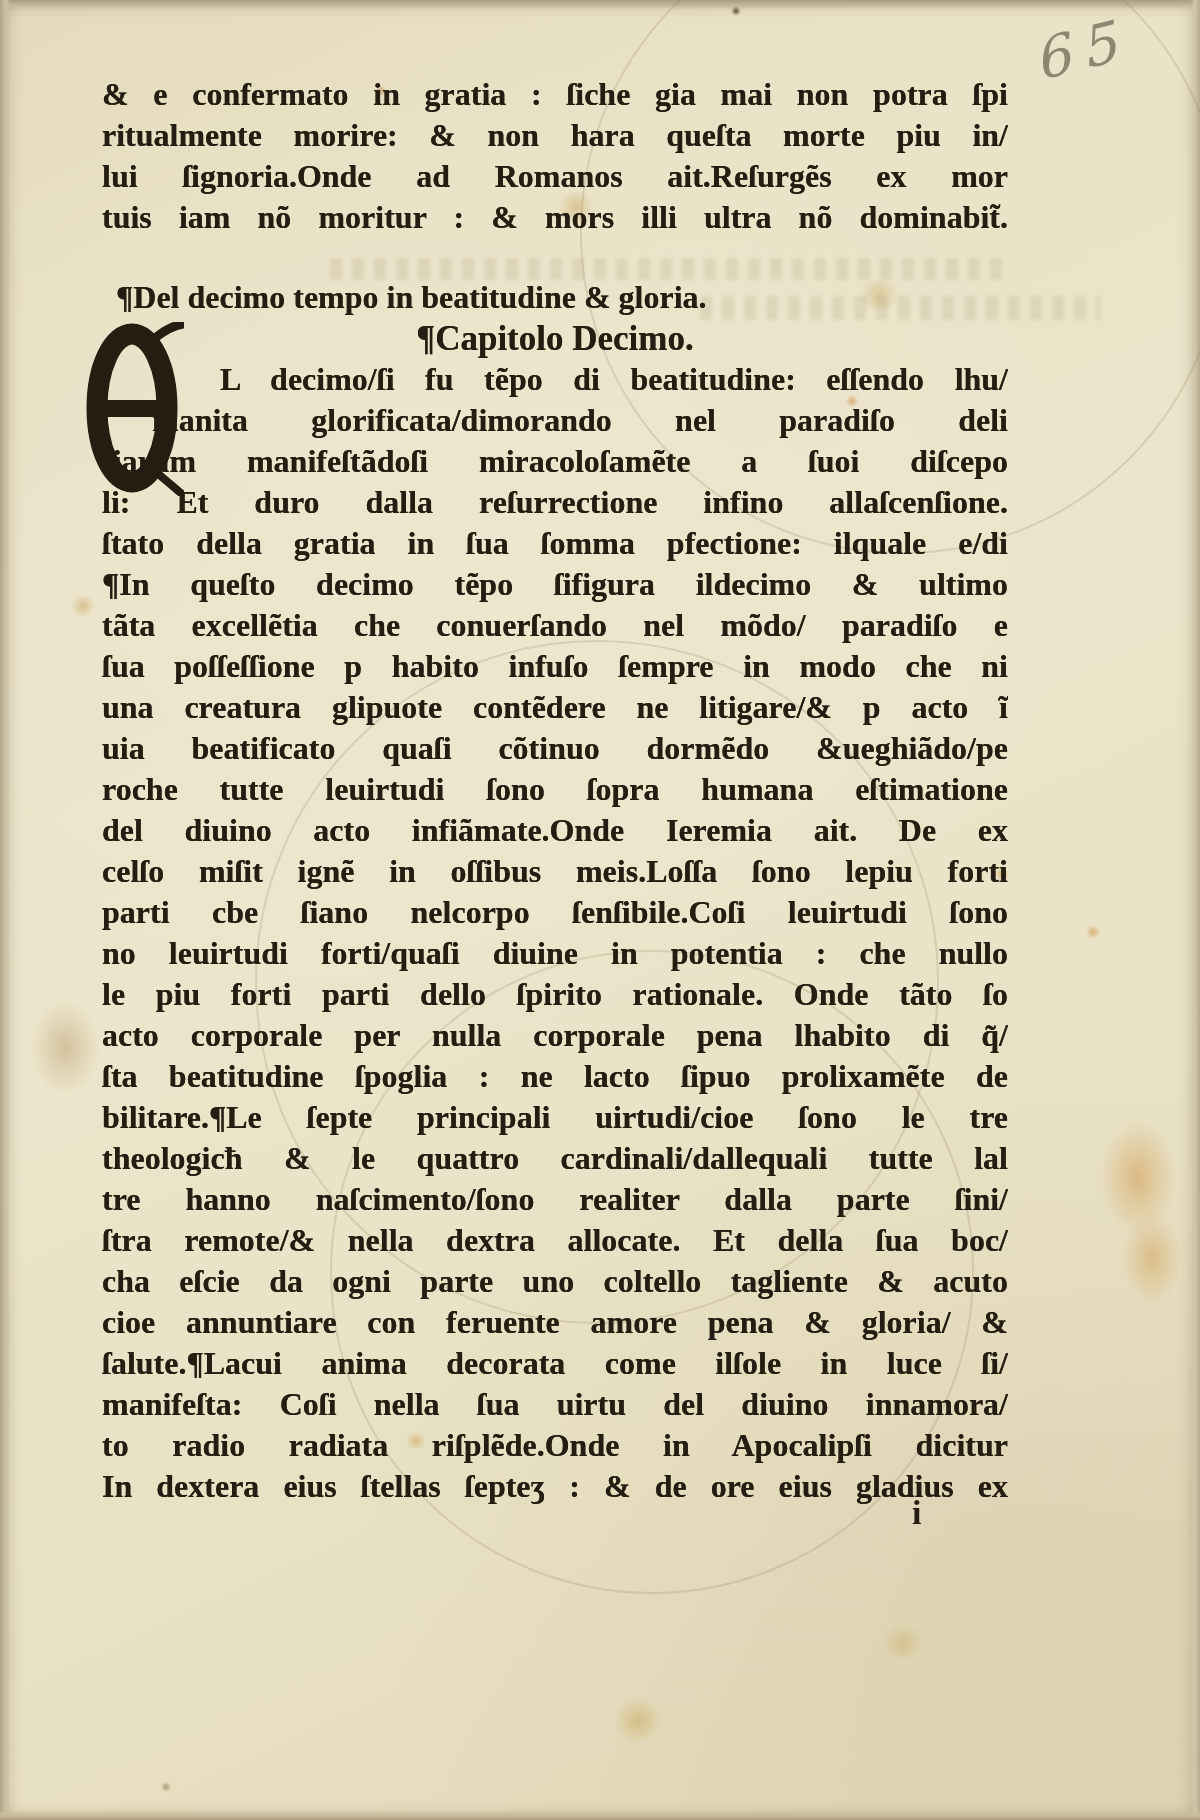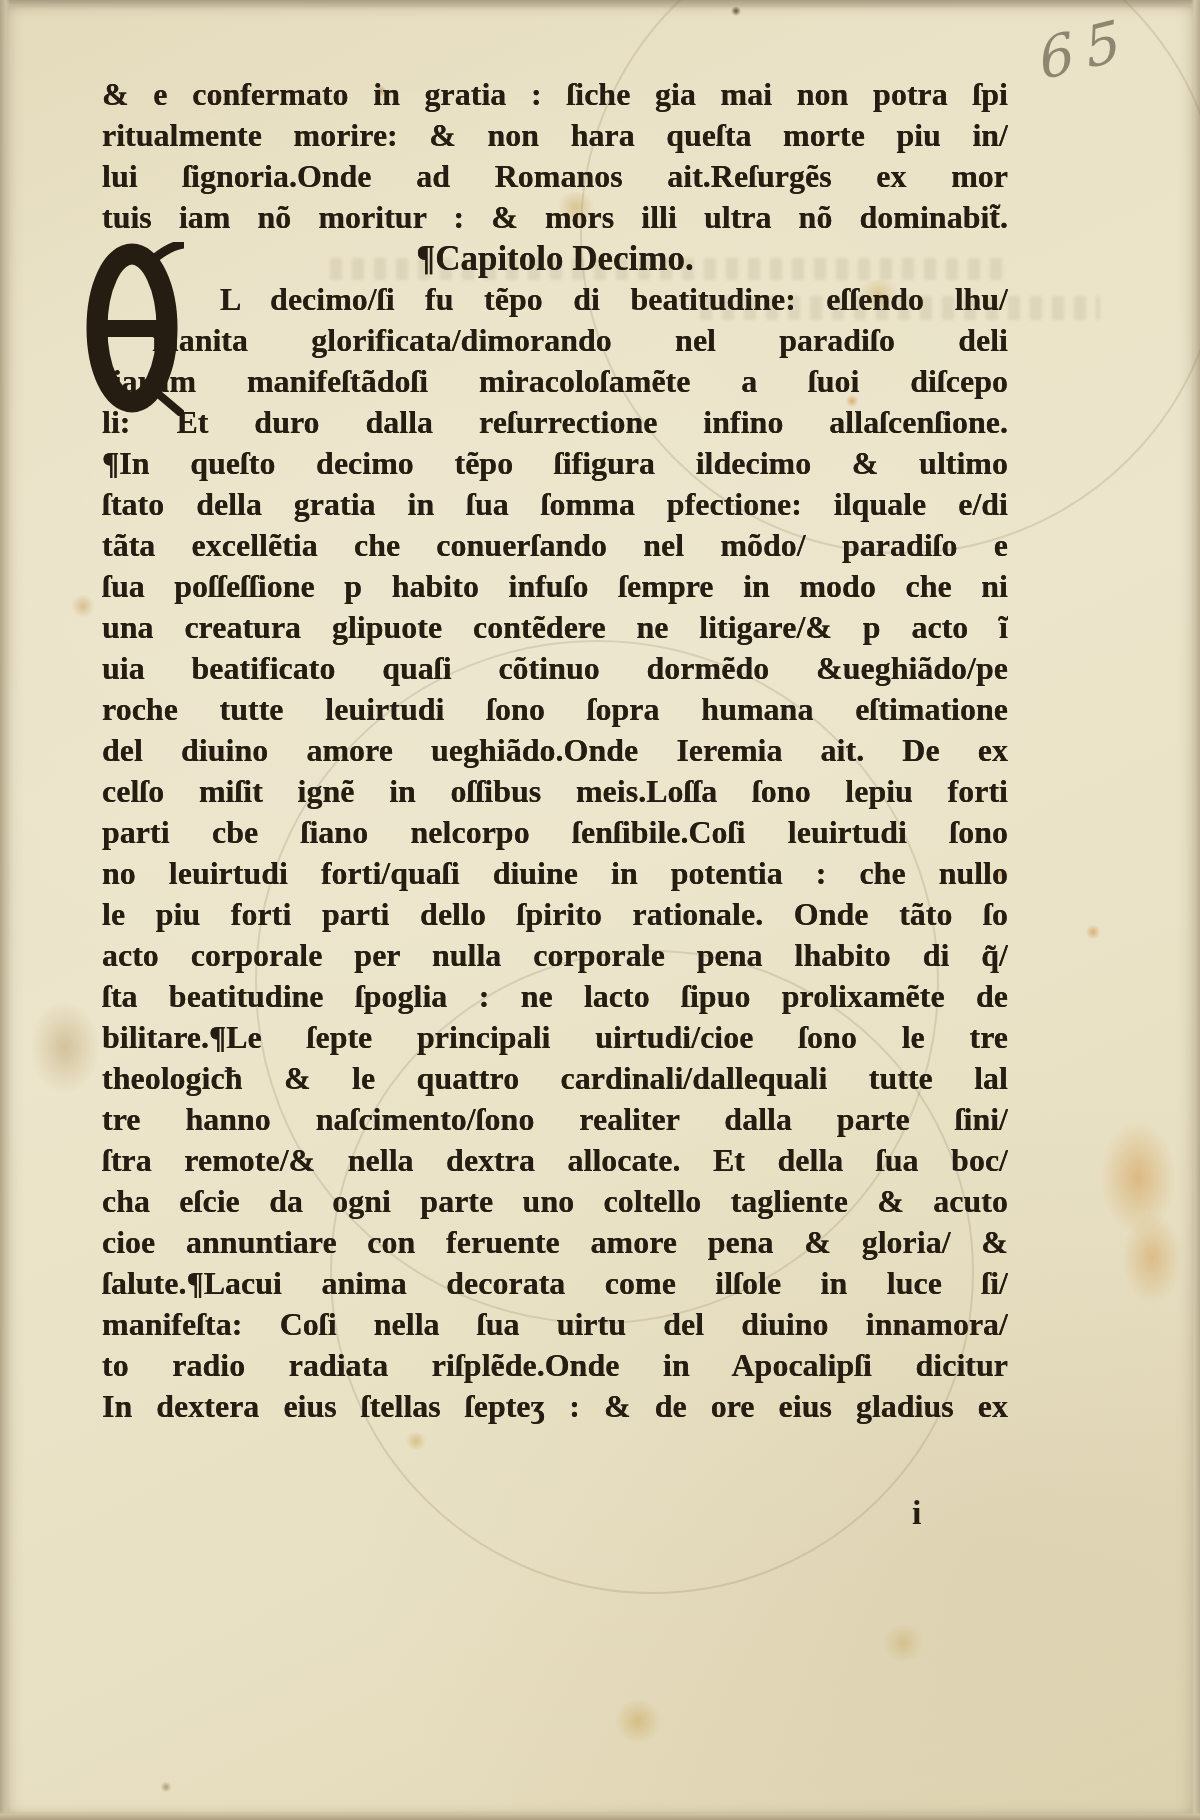--- a/index.html
+++ b/index.html
@@ -128,20 +128,21 @@
 
   <div class="folio">65</div>
 
   <div class="textblock">
     <div class="para">
         <div class="line">&amp; e confermato in gratia : ſiche gia mai non potra ſpi</div>
         <div class="line">ritualmente morire: &amp; non hara queſta morte piu in/</div>
         <div class="line">lui ſignoria.Onde ad Romanos ait.Reſurgẽs ex mor</div>
         <div class="line">tuis iam nõ moritur : &amp; mors illi ultra nõ dominabit̃.</div>
       </div>
+    <div class="line heading">¶Del decimo tempo in beatitudine &amp; gloria.</div>
     <div class="line capitolo">¶Capitolo Decimo.</div>
     <div class="chapter-open">
       <div class="dropcap">
         <span class="sr">E</span>
         <svg width="98" height="174" viewBox="0 0 98 174">
           <ellipse cx="46" cy="86" rx="35" ry="74" fill="none" stroke="#261d12" stroke-width="21"></ellipse>
           <rect x="10" y="78" width="74" height="17" fill="#261d12"></rect>
           <path d="M69 16 Q84 4 97 2" fill="none" stroke="#261d12" stroke-width="9" stroke-linecap="round"></path>
           <path d="M70 150 L96 172" fill="none" stroke="#261d12" stroke-width="8" stroke-linecap="round"></path>
         </svg>
@@ -149,28 +150,28 @@
       <div class="beside">
           <div class="line">L decimo/ſi fu tẽpo di beatitudine: eſſendo lhu/</div>
           <div class="line">manita glorificata/dimorando nel paradiſo deli</div>
         </div>
       <div>
           <div class="line">tiarum manifeſtãdoſi miracoloſamẽte a ſuoi diſcepo</div>
           <div class="line">li: Et duro dalla reſurrectione infino allaſcenſione.</div>
         </div>
     </div>
     <div class="para">
+        <div class="line">ſtato della gratia in ſua ſomma pfectione: ilquale e/di</div>
         <div class="line">¶In queſto decimo tẽpo ſifigura ildecimo &amp; ultimo</div>
-        <div class="line">ſtato della gratia in ſua ſomma pfectione: ilquale e/di</div>
         <div class="line">tãta excellẽtia che conuerſando nel mõdo/ paradiſo e</div>
         <div class="line">ſua poſſeſſione p habito infuſo ſempre in modo che ni</div>
         <div class="line">una creatura glipuote contẽdere ne litigare/&amp; p acto ĩ</div>
         <div class="line">uia beatificato quaſi cõtinuo dormẽdo &amp;ueghiãdo/pe</div>
         <div class="line">roche tutte leuirtudi ſono ſopra humana eſtimatione</div>
-        <div class="line">del diuino amore ueghiãdo.Onde Ieremia ait. De ex</div>
+        <div class="line">del diuino acto infiãmate.Onde Ieremia ait. De ex</div>
         <div class="line">celſo miſit ignẽ in oſſibus meis.Loſſa ſono lepiu forti</div>
         <div class="line">parti cbe ſiano nelcorpo ſenſibile.Coſi leuirtudi ſono</div>
         <div class="line">no leuirtudi forti/quaſi diuine in potentia : che nullo</div>
         <div class="line">le piu forti parti dello ſpirito rationale. Onde tãto ſo</div>
         <div class="line">acto corporale per nulla corporale pena lhabito di q̃/</div>
         <div class="line">ſta beatitudine ſpoglia : ne lacto ſipuo prolixamẽte de</div>
         <div class="line">bilitare.¶Le ſepte principali uirtudi/cioe ſono le tre</div>
         <div class="line">theologicħ &amp; le quattro cardinali/dallequali tutte lal</div>
         <div class="line">tre hanno naſcimento/ſono realiter dalla parte ſini/</div>
         <div class="line">ſtra remote/&amp; nella dextra allocate. Et della ſua boc/</div>

